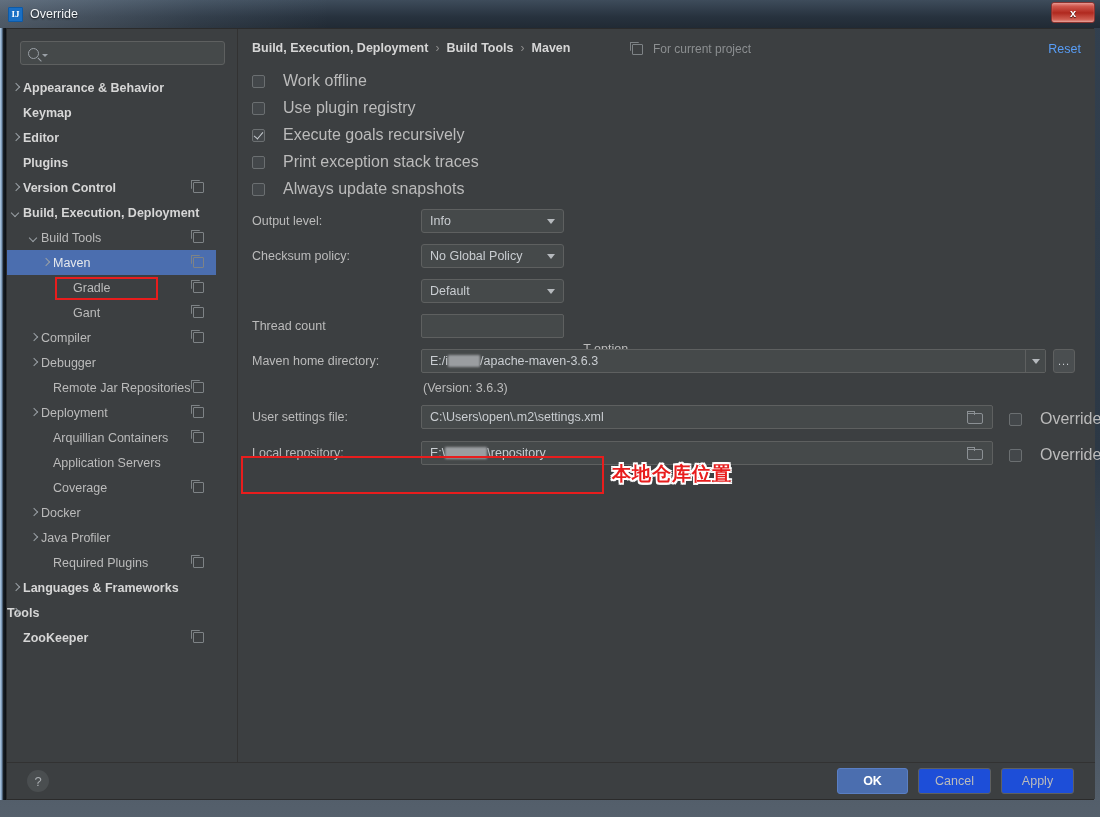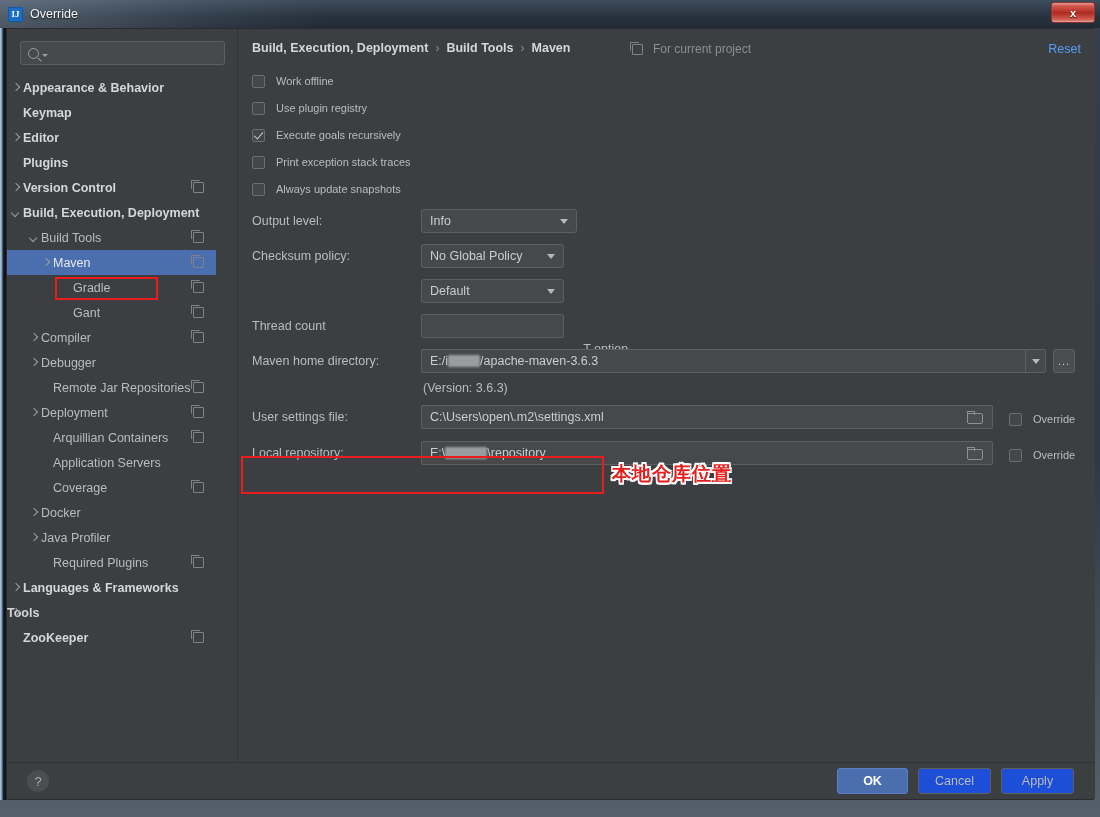--- a/index.html
+++ b/index.html
@@ -139,21 +139,21 @@
   }
   .cbox {
     width:13px; height:13px; border:1px solid #6b6f71; background:#43474a;
     border-radius:2px; position:relative; flex:none;
   }
   .cbox.checked::after {
     content:""; position:absolute; left:3px; top:0px; width:4px; height:8px;
     border-right:1.8px solid #c8cdd2; border-bottom:1.8px solid #c8cdd2;
     transform:rotate(40deg);
   }
-  .cblabel { margin-left:11px; color:#bbbbbb; font-size:11px; }
+  .cblabel { margin-left:18px; color:#bbbbbb; font-size:16px; }
 
   
   .frow { position:absolute; left:13px; height:24px; display:flex; align-items:center; }
   .flabel { color:#bbbbbb; font-size:12.5px; }
   .combo {
     position:absolute; height:24px; background:#45494a;
     border:1px solid #5e6060; border-radius:3px;
     display:flex; align-items:center; padding:0 4px 0 8px;
     color:#c9cdd1; font-size:12.5px;
   }
@@ -391,21 +391,21 @@
         <span class="cblabel">Print exception stack traces</span>
       </div>
       <div class="cbrow" style="top:151px;">
         <span class="cbox"></span>
         <span class="cblabel">Always update snapshots</span>
       </div>
 
       <div class="frow" style="top:180px;">
         <span class="flabel">Output level:</span>
       </div>
-      <div class="combo" style="left:182px; top:180px; width:156px;">
+      <div class="combo" style="left:182px; top:180px; width:143px;">
         <span>Info</span>
         <span class="combo-caret"></span>
       </div>
 
       <div class="frow" style="top:215px;">
         <span class="flabel">Checksum policy:</span>
       </div>
       <div class="combo" style="left:182px; top:215px; width:143px;">
         <span>No Global Policy</span>
         <span class="combo-caret"></span>

